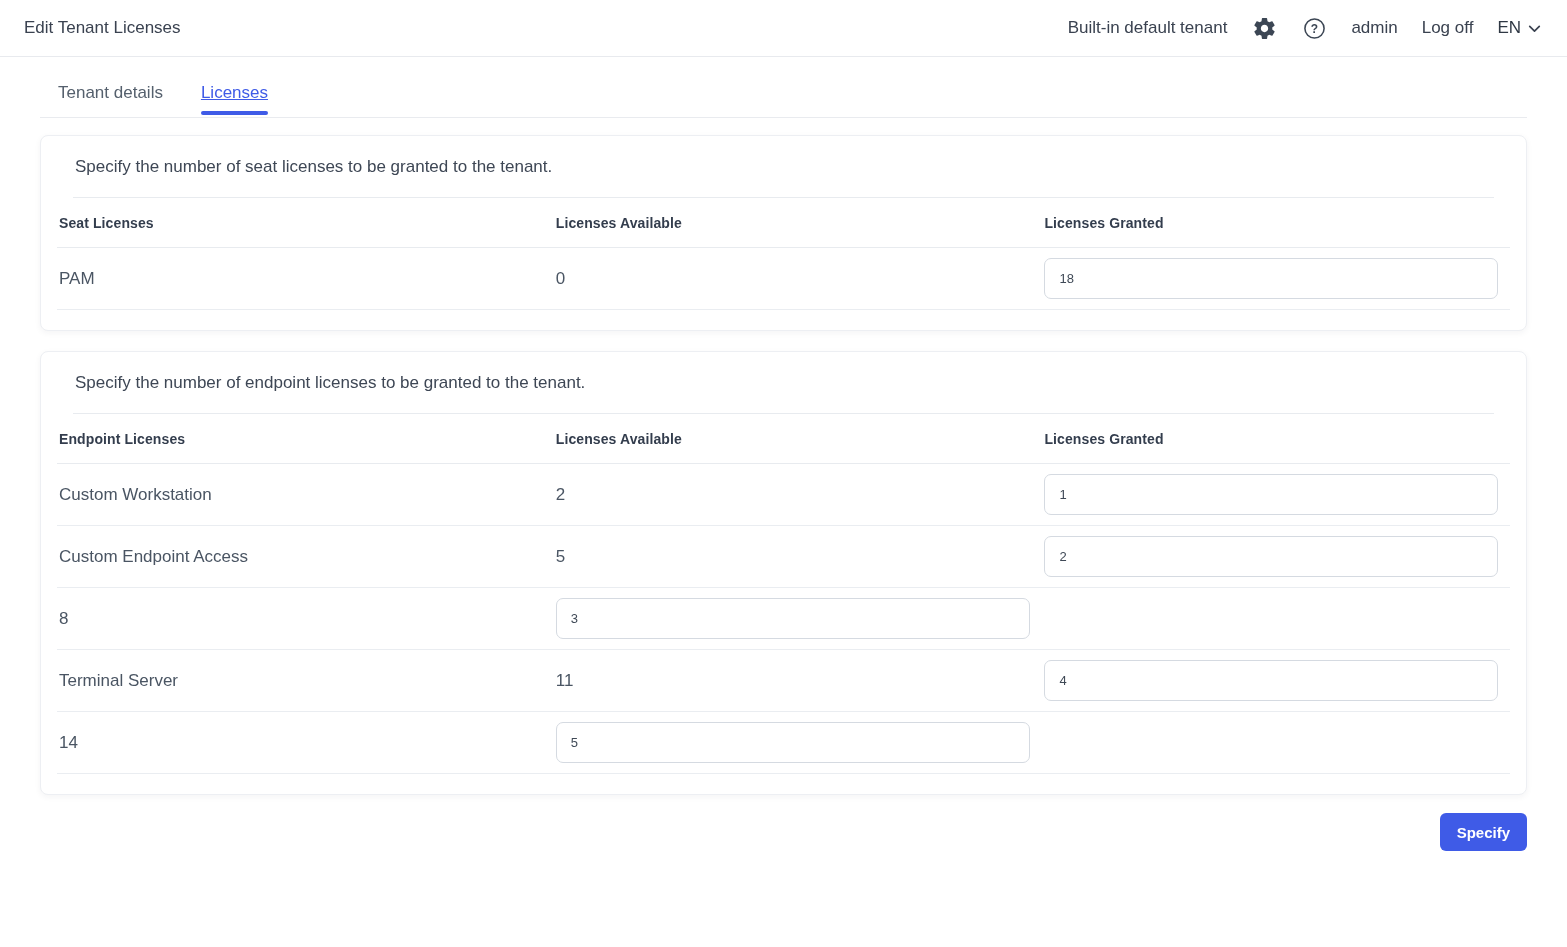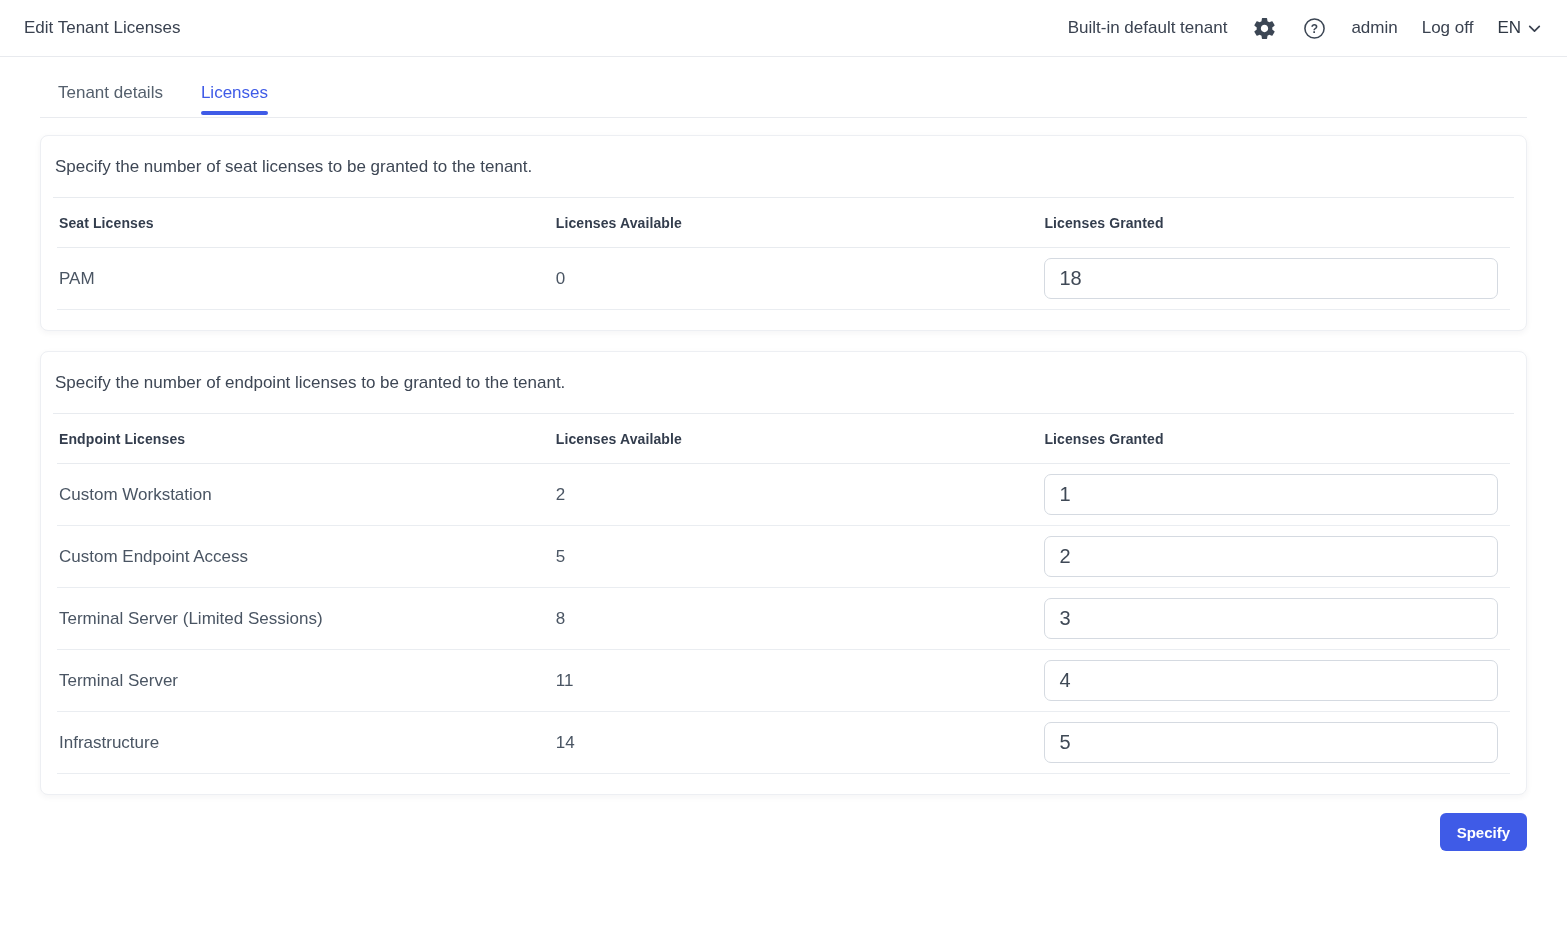--- a/index.html
+++ b/index.html
@@ -52,41 +52,41 @@
     gap: 38px;
     border-bottom: 1px solid #e9ebef;
   }
   .tab {
     position: relative;
     font-size: 17px;
     color: #55606d;
     padding-bottom: 14px;
     cursor: pointer;
   }
-  .tab.active { color: var(--accent); font-weight: 500; }
+  .tab.active { color: var(--accent); font-weight: 500; text-decoration: underline; }
   .tab.active::after {
     content: "";
     position: absolute;
     left: 0; right: 0; bottom: 2px;
     height: 4px;
     border-radius: 2px;
     background: var(--accent);
   }
 
   
   .card {
     margin: 17px 40px 0;
     background: #ffffff;
     border: 1px solid #edeff3;
     border-radius: 8px;
     box-shadow: 0 2px 6px rgba(30, 40, 60, 0.05);
   }
   .card + .card { margin-top: 20px; }
   .card-desc {
-    margin: 0 12px;
+    margin: 0 32px;
     padding: 21px 2px 20px;
     font-size: 17px;
     color: #3e4755;
     border-bottom: 1px solid #e8ebef;
   }
   .table { margin: 0 16px; padding-bottom: 20px; }
   .thead, .trow {
     display: grid;
     grid-template-columns: 493fr 485fr 464fr;
     align-items: center;
@@ -112,21 +112,21 @@
     padding-left: 2px;
   }
   .input-cell { padding-right: 12px; }
   .granted-input {
     width: 100%;
     height: 41px;
     border: 1px solid #d5dae1;
     border-radius: 7px;
     padding: 0 14px;
     font-family: "Liberation Sans", sans-serif;
-    font-size: 20px;
+    font-size: 13px;
     color: #3f4956;
     background: #ffffff;
     outline: none;
   }
 
   
   .footer {
     margin: 18px 40px 0;
     display: flex;
     justify-content: flex-end;
@@ -223,37 +223,35 @@
 
         <div class="trow">
           <div class="cell">Custom Endpoint Access</div>
           <div class="cell">5</div>
           <div class="cell input-cell">
             <input class="granted-input" type="text" value="2" style="">
           </div>
         </div>
 
         <div class="trow">
-          <div class="cell">Terminal Server (Limited Sessions)</div>
           <div class="cell">8</div>
           <div class="cell input-cell">
             <input class="granted-input" type="text" value="3" style="">
           </div>
         </div>
 
         <div class="trow">
           <div class="cell">Terminal Server</div>
           <div class="cell">11</div>
           <div class="cell input-cell">
             <input class="granted-input" type="text" value="4" style="">
           </div>
         </div>
 
         <div class="trow">
-          <div class="cell">Infrastructure</div>
           <div class="cell">14</div>
           <div class="cell input-cell">
             <input class="granted-input" type="text" value="5" style="">
           </div>
         </div>
 
       </div>
   </div>
 </section>
 

